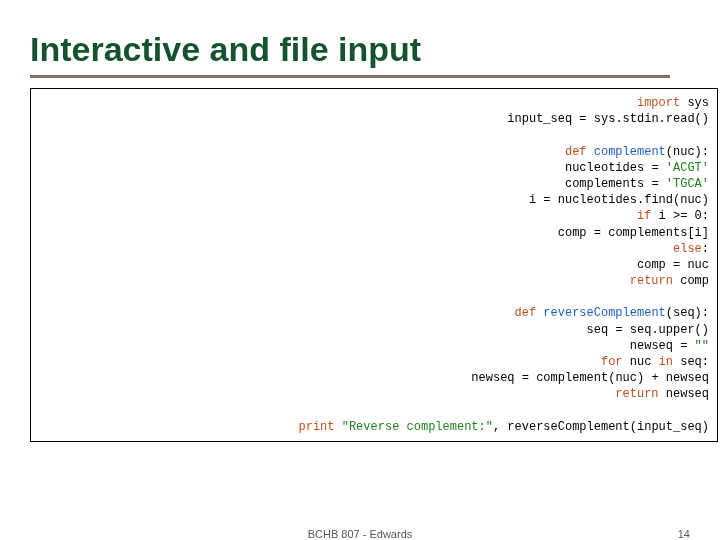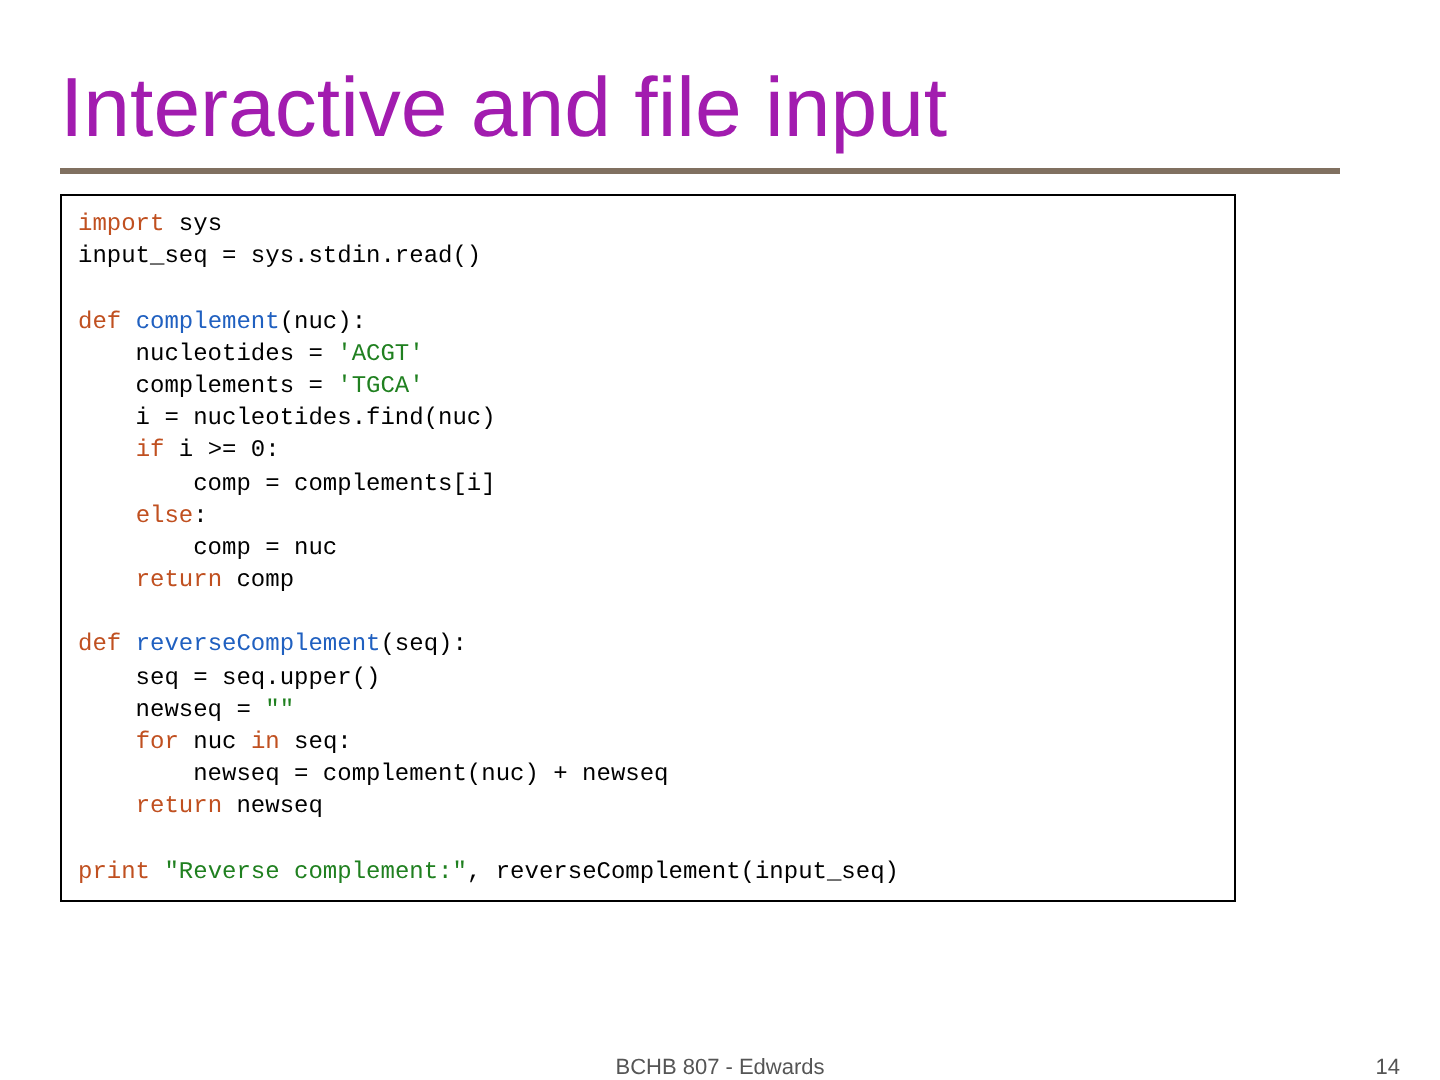--- a/index.html
+++ b/index.html
@@ -7,39 +7,40 @@
   width: 720px;
   height: 540px;
   background: #fff;
   font-family: Arial, Helvetica, sans-serif;
   position: relative;
 }
 .slide {
   padding: 30px 30px 0 30px;
 }
 .title {
-  font-size: 42px;
-  font-weight: normal;
-  color: #a21caf;
+  font-size: 34px;
+  font-weight: bold;
+  color: #14532d;
   margin-bottom: 6px;
 }
 .underline {
   height: 3px;
   background: #807060;
   width: 640px;
   margin-bottom: 10px;
 }
 .codebox {
   border: 1px solid #000;
-  width: 588px;
+  width: 688px;
   padding: 6px 8px;
   font-family: "Courier New", Courier, monospace;
   font-size: 12px;
   line-height: 1.35;
   color: #000;
+  text-align: right;
 }
 .codebox pre {
   font-family: inherit;
   white-space: pre;
 }
 .kw { color: #c05020; }
 .defname { color: #2060c0; }
 .str { color: #208020; }
 .footer {
   position: absolute;
@@ -49,21 +50,21 @@
   font-size: 11px;
   color: #555;
 }
 .footer-center {
   position: absolute;
   left: 50%;
   transform: translateX(-50%);
 }
 .footer-right {
   position: absolute;
-  right: 20px;
+  right: 30px;
 }
 </style>
 </head>
 <body>
 
 <div class="slide">
   <div class="title">Interactive and file input</div>
   <div class="underline"></div>
 
   <div class="codebox">

